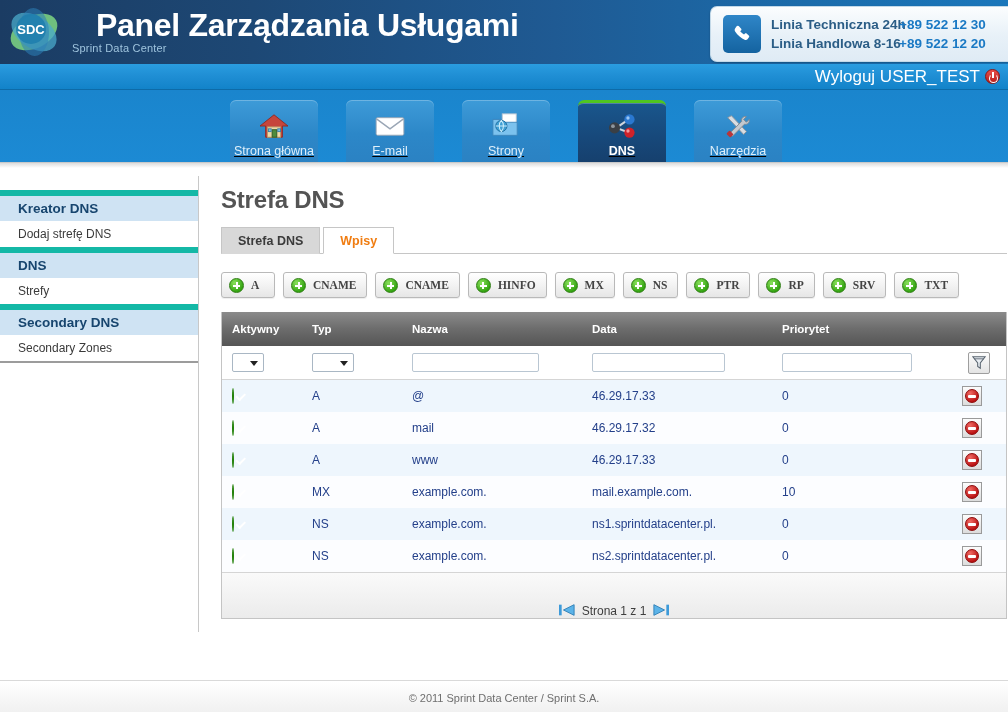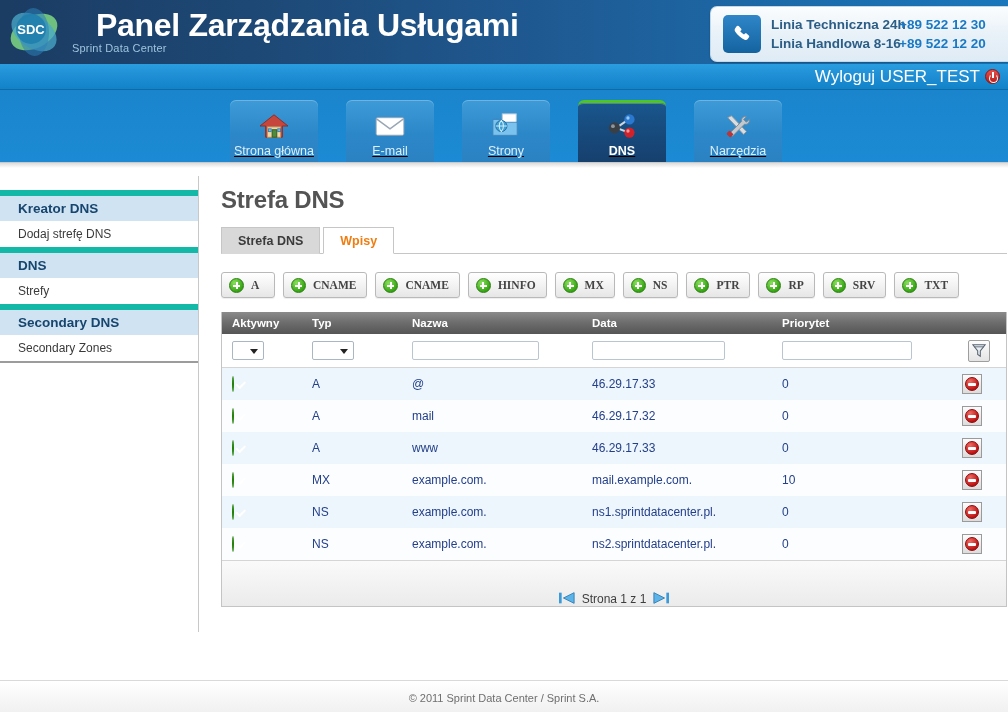--- a/index.html
+++ b/index.html
@@ -176,21 +176,21 @@
   }
   .plus-ico::before, .plus-ico::after {
     content: ""; position: absolute; background: #fff;
   }
   .plus-ico::before { left: 3px; top: 6px; width: 7px; height: 2px; }
   .plus-ico::after { left: 5.5px; top: 3.5px; width: 2px; height: 7px; }
 
   
   .grid { width: 786px; border: 1px solid #c4c4c4; border-top: none; background: #fff; }
   .ghead {
-    display: flex; height: 22px; align-items: center;
+    display: flex; height: 34px; align-items: center;
     background: linear-gradient(to bottom, #8b8b8b 0%, #6d6d6d 48%, #555555 100%);
     color: #ffffff; font-size: 11.5px; font-weight: bold;
   }
   .ghead div { padding-left: 10px; }
   .c-act { width: 80px; flex: 0 0 80px; }
   .c-typ { width: 100px; flex: 0 0 100px; }
   .c-nam { width: 180px; flex: 0 0 180px; }
   .c-dat { width: 190px; flex: 0 0 190px; }
   .c-pri { width: 180px; flex: 0 0 180px; }
   .c-del { flex: 1; }

